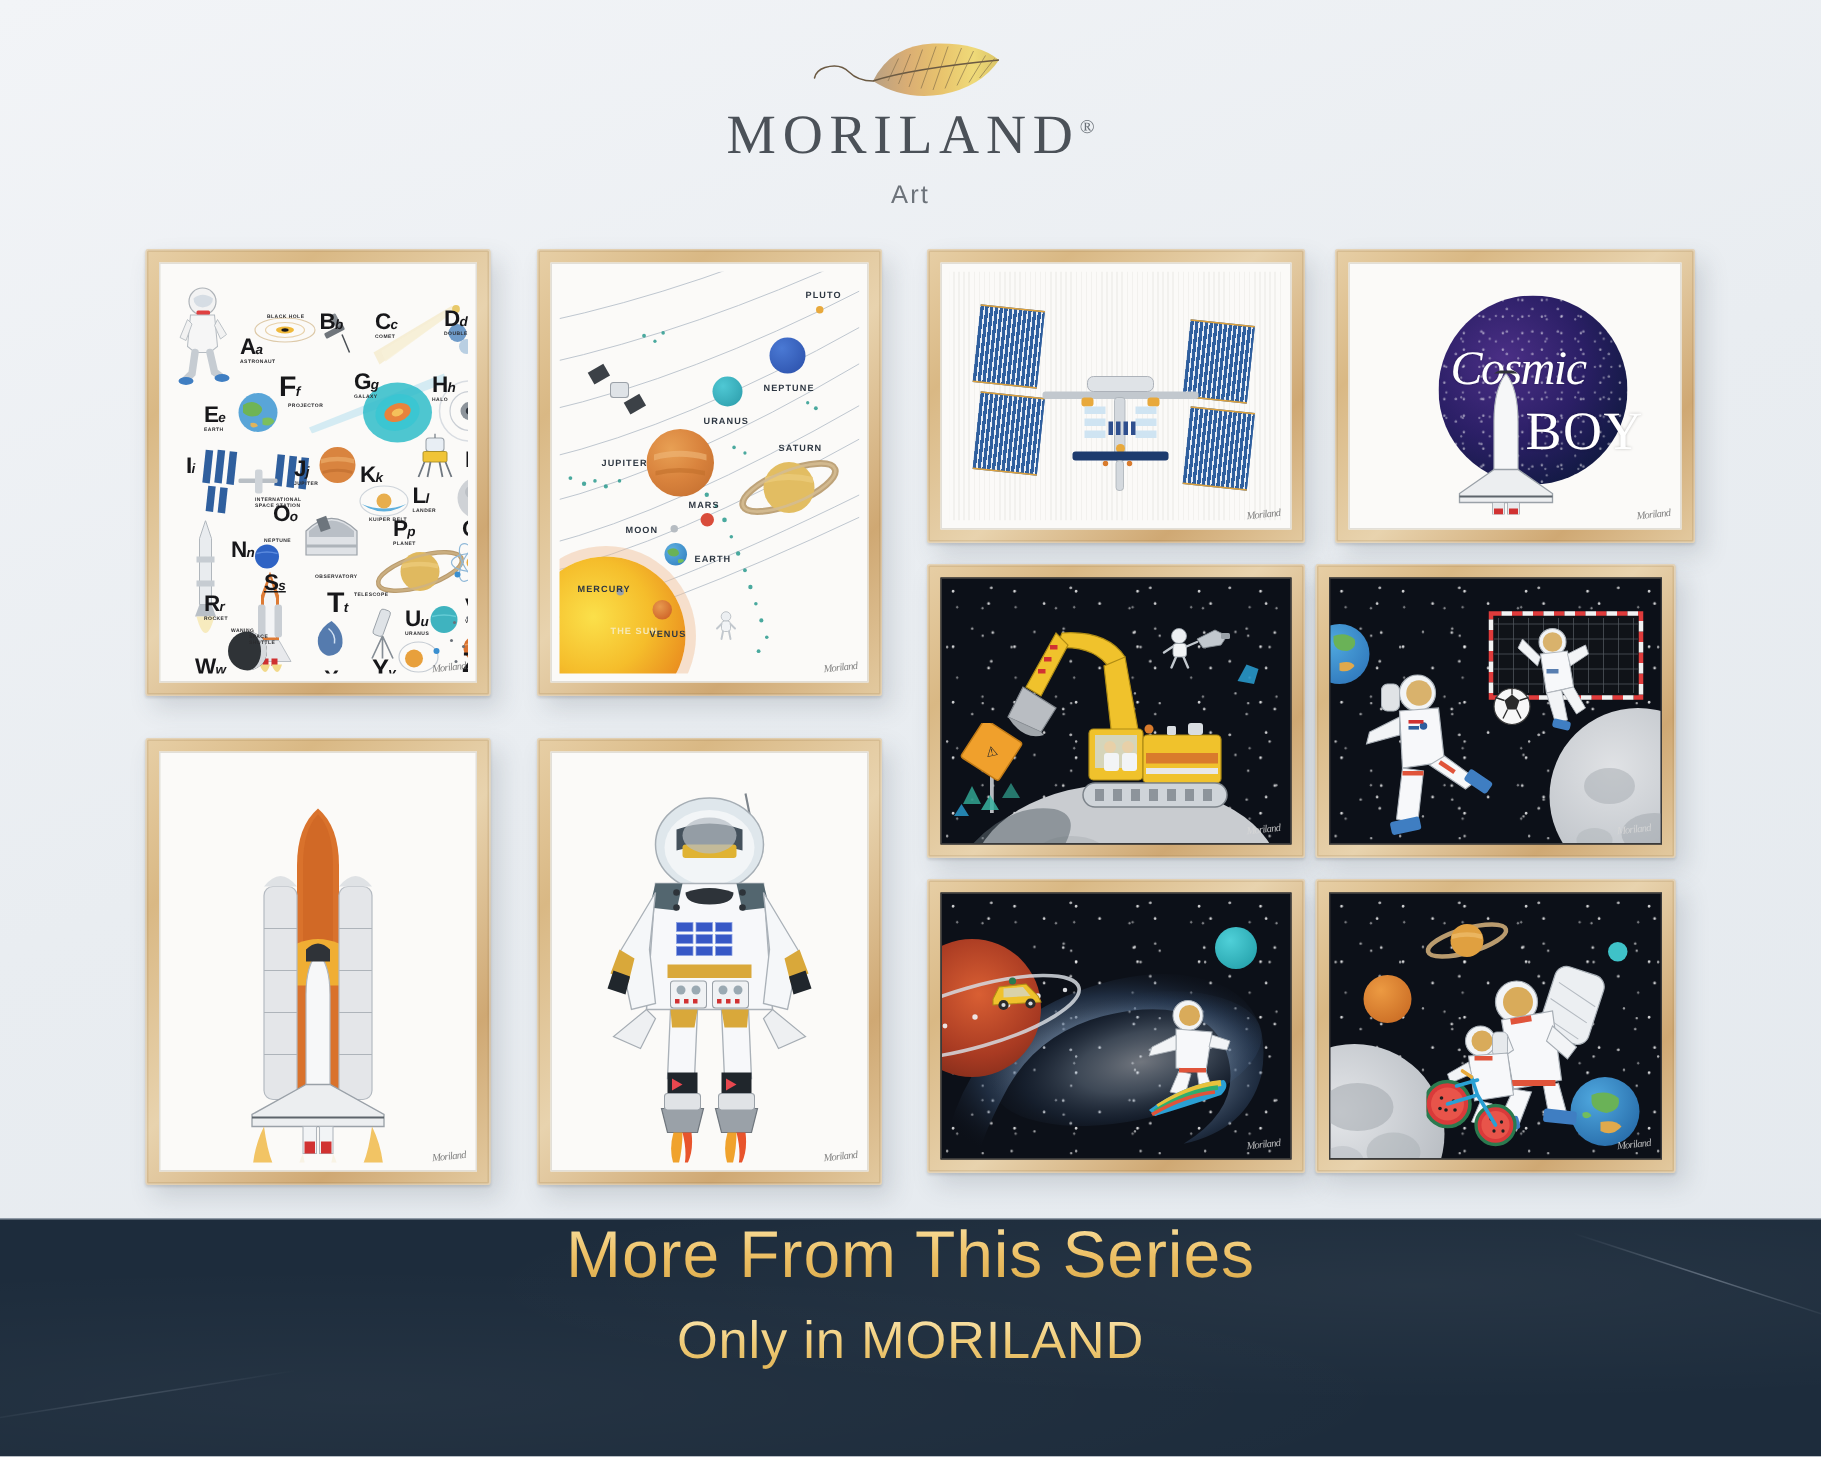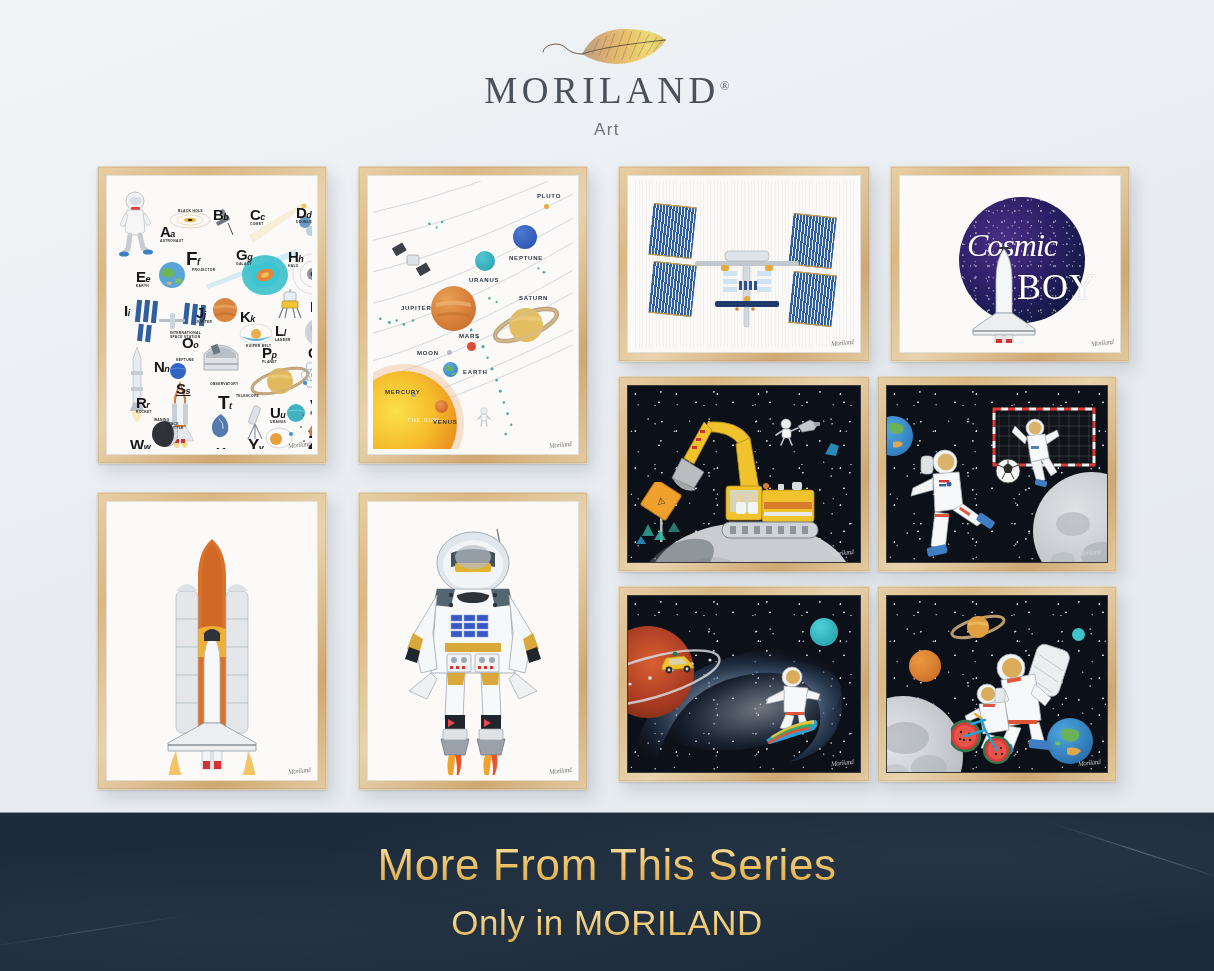--- a/index.html
+++ b/index.html
@@ -193,21 +193,20 @@
     left: 0; right: 0; bottom: 0;
     height: 159px;
     background:
       radial-gradient(ellipse at 78% 28%, rgba(255,255,255,0.045) 0%, transparent 48%),
       radial-gradient(ellipse at 20% 75%, rgba(255,255,255,0.035) 0%, transparent 52%),
       #1d2c3c;
     border-top: 1px solid #8f9aa6;
     display: flex;
     flex-direction: column;
     align-items: center;
-    justify-content: center;
     overflow: hidden;
   }
   .banner-scratch {
     position: absolute;
     width: 190px; height: 1px;
     background: linear-gradient(90deg, transparent, rgba(210,220,235,.35), transparent);
     top: 38px; right: -20px;
     transform: rotate(18deg);
   }
   .banner-scratch.s2 { top: 118px; left: -30px; right: auto; width: 230px; transform: rotate(-9deg); opacity:.5; }

